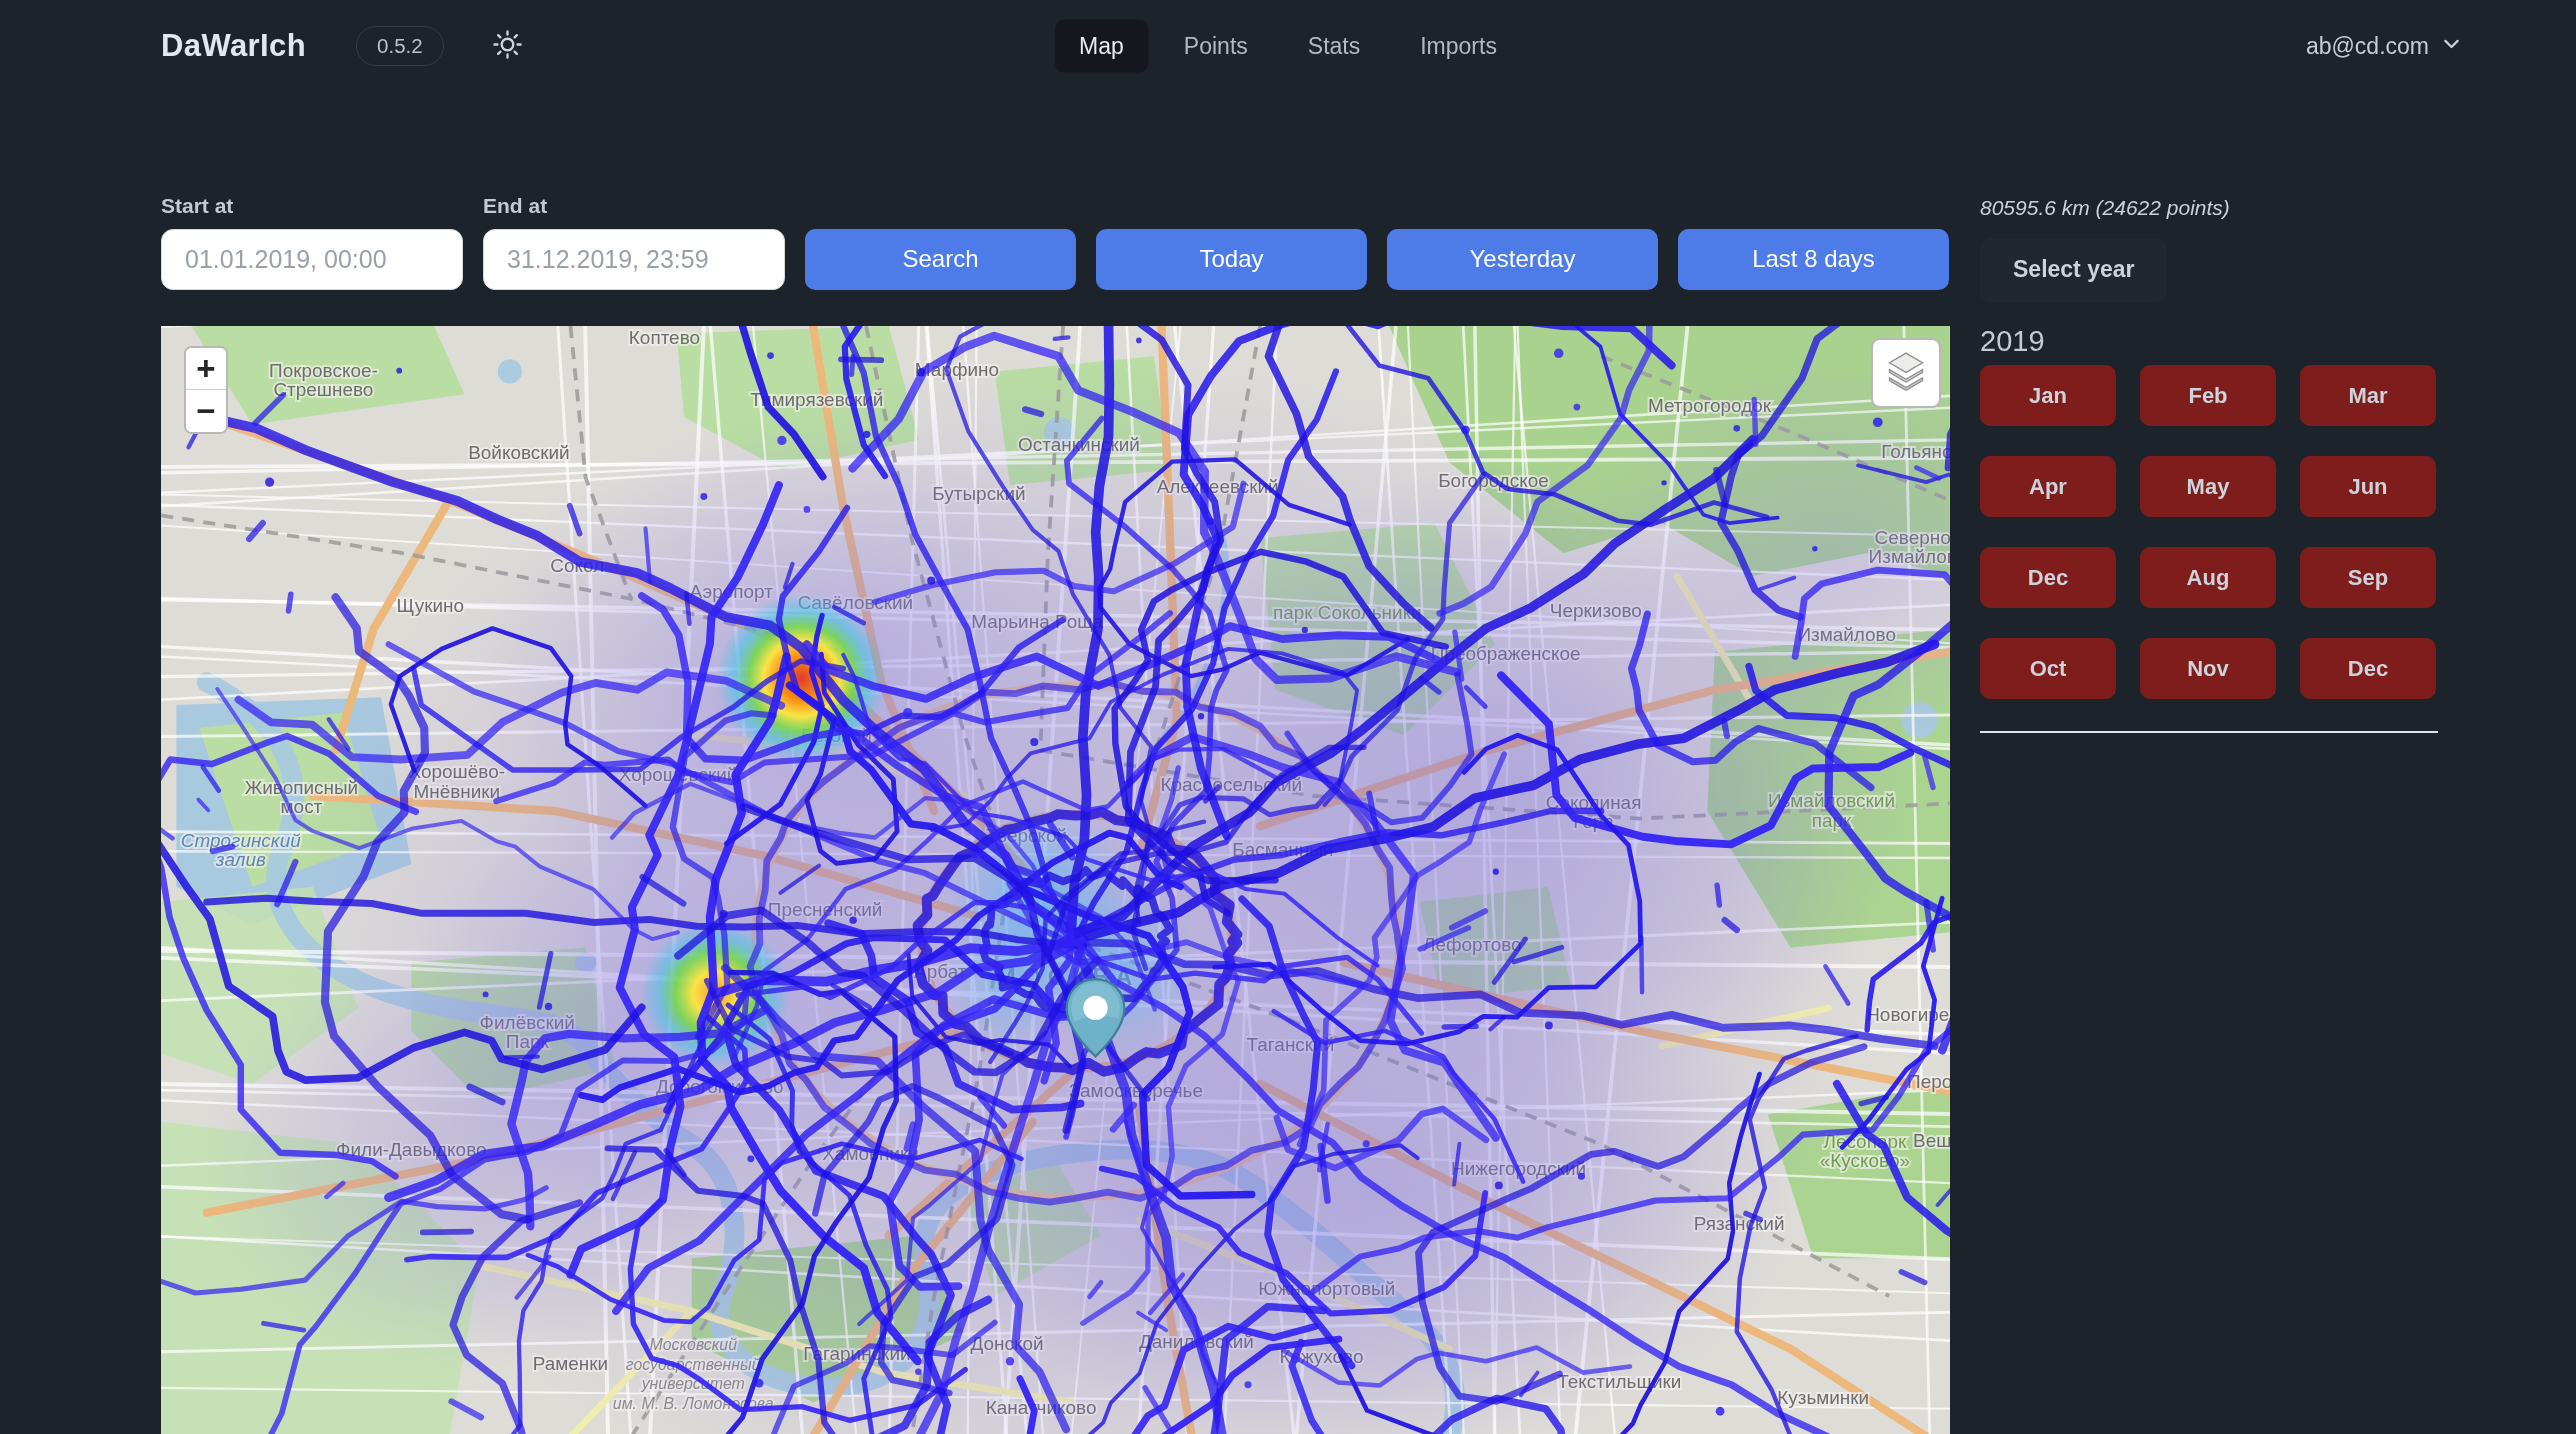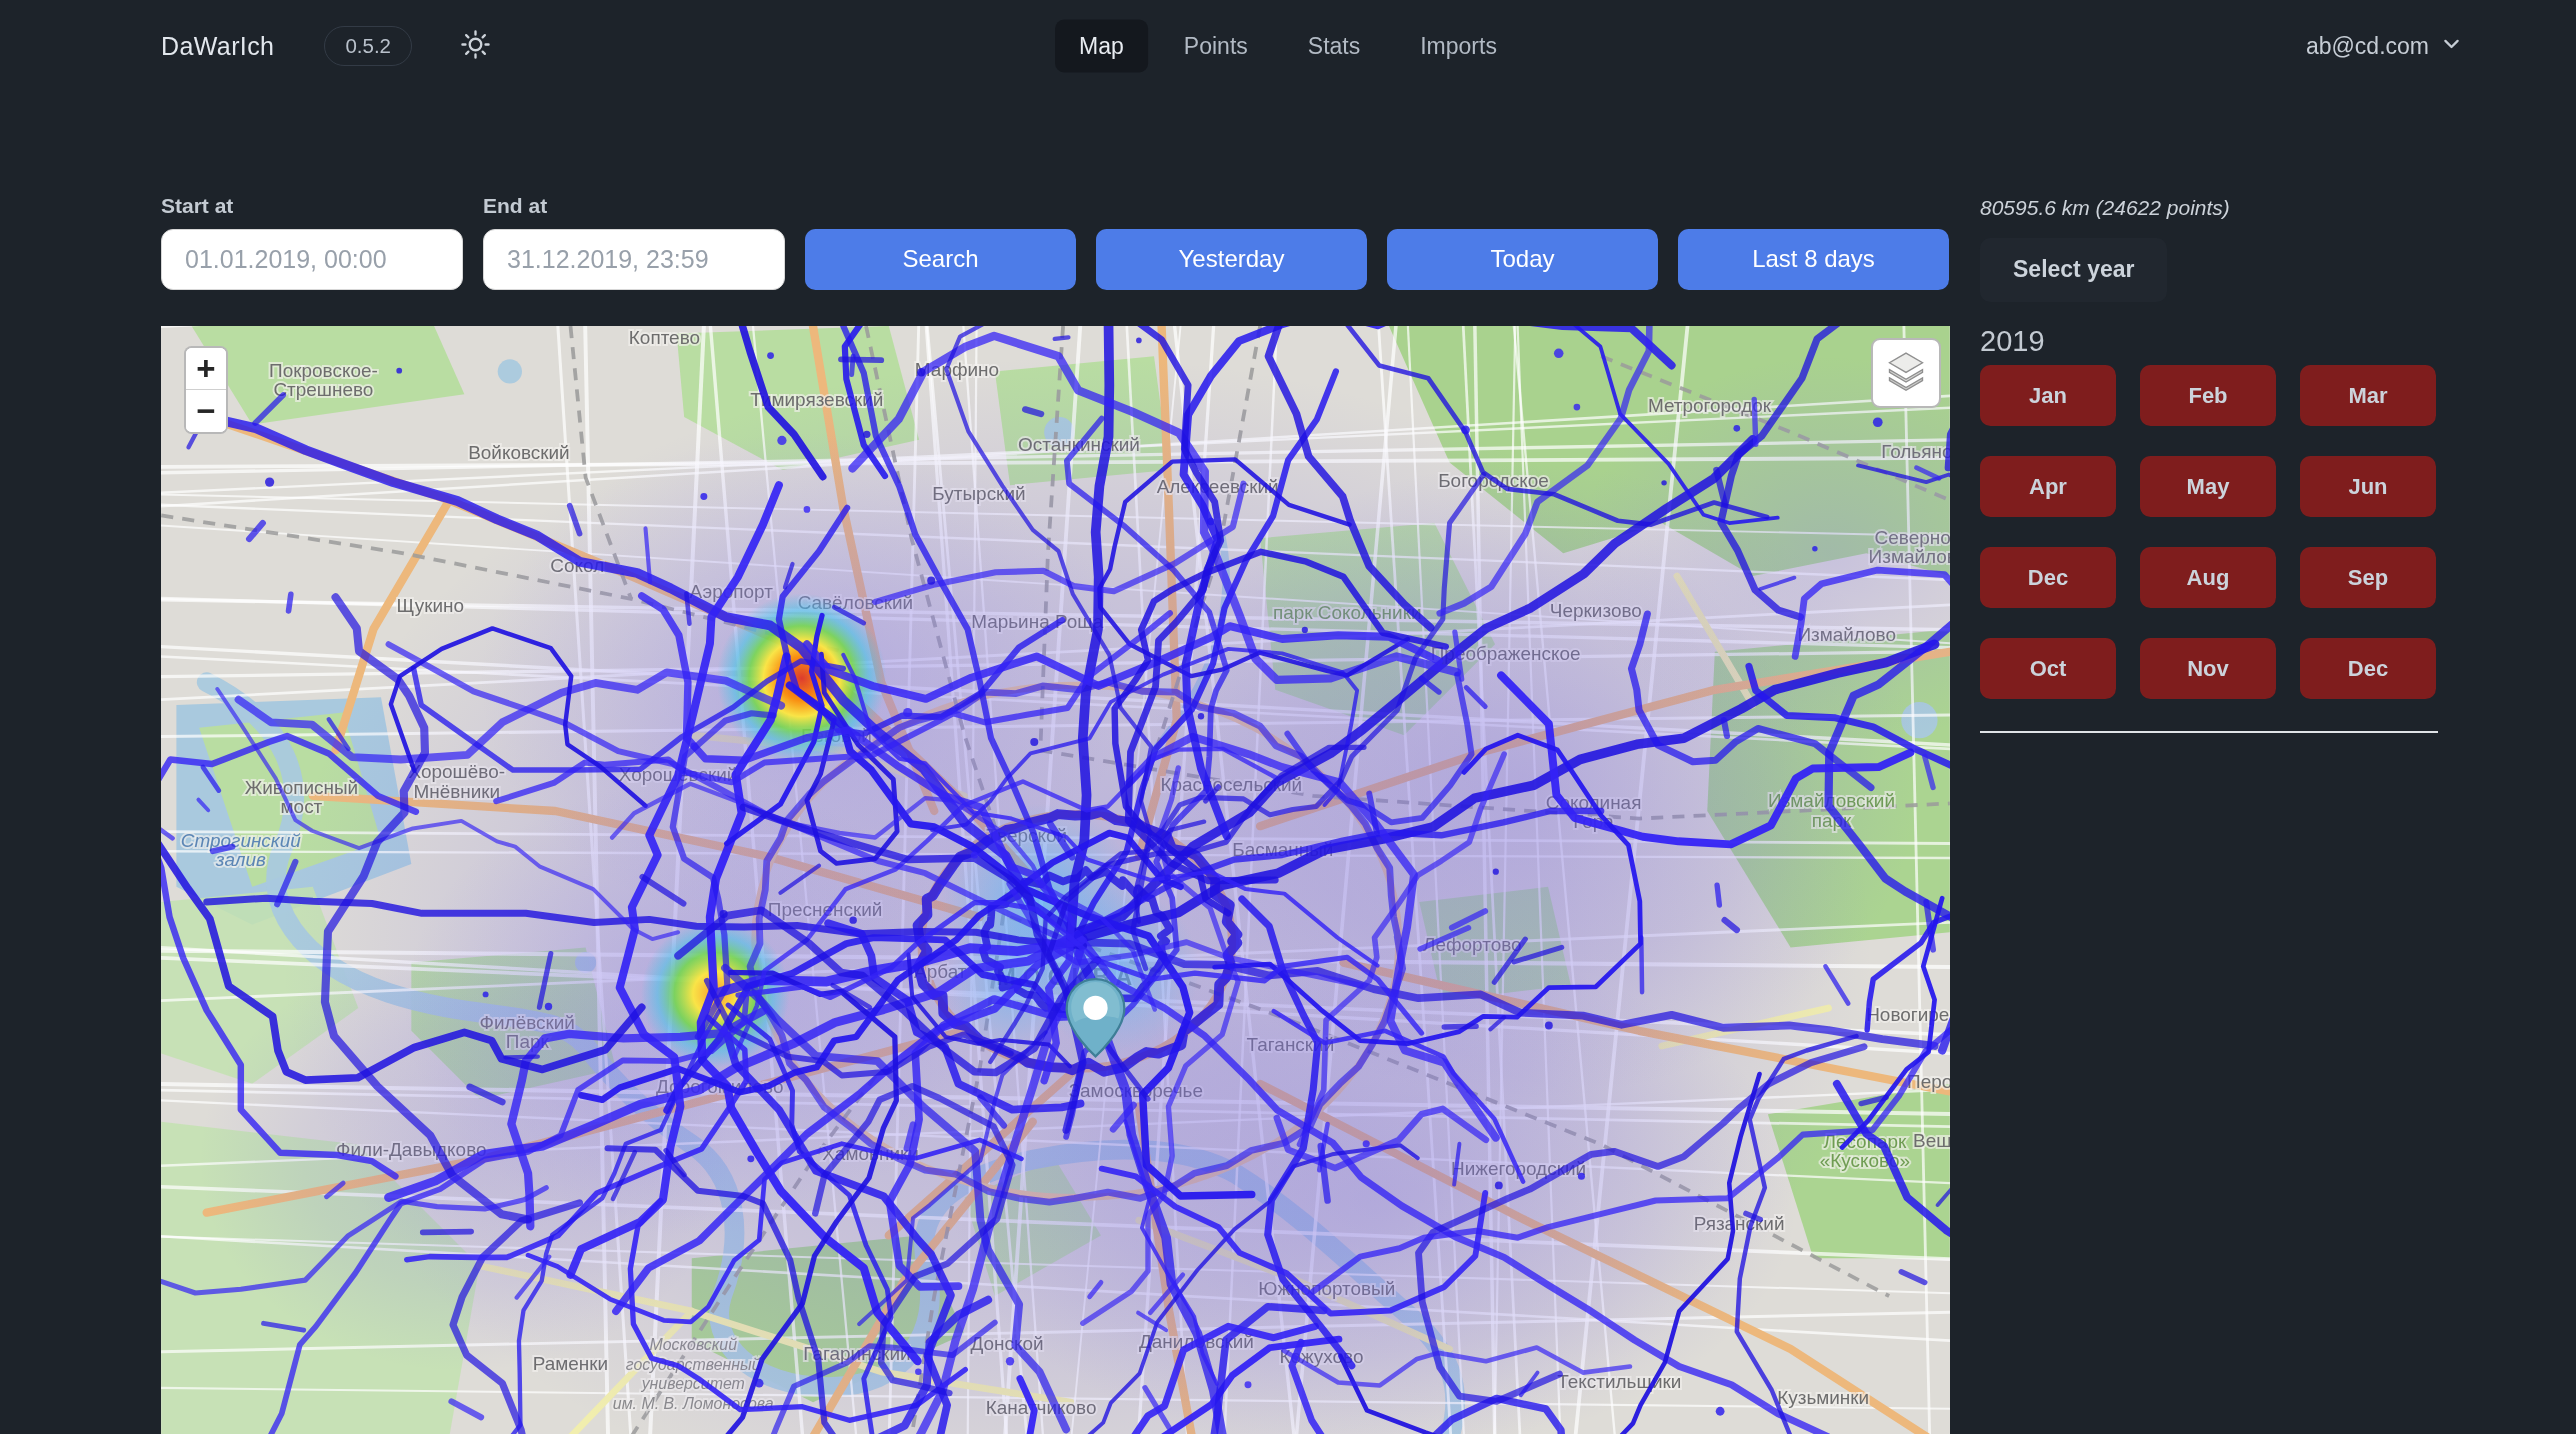--- a/index.html
+++ b/index.html
@@ -4,21 +4,21 @@
 <style>
   * { margin:0; padding:0; box-sizing:border-box; }
   html,body { width:2576px; height:1434px; overflow:hidden; }
   body {
     background:#1d232a;
     color:#cdd3da;
     font-family:"Liberation Sans","DejaVu Sans",sans-serif;
   }
   
   .navbar { position:relative; height:92px; display:flex; align-items:center; padding:0 114px 0 161px; }
-  .logo { font-size:25px; font-weight:normal; color:#e2e7ed; letter-spacing:0.4px; }
+  .logo { font-size:31px; font-weight:bold; color:#e2e7ed; letter-spacing:0.4px; }
   .version-badge { margin-left:50px; border:1.5px solid #333b46; border-radius:757px; padding:6.8px 20px; font-size:20.5px; color:#b9c1cb; }
   .theme-toggle { margin-left:47px; background:none; border:none; cursor:pointer; display:flex; align-items:center; }
   .tabs { position:absolute; left:50%; top:50%; transform:translate(-50%,-50%); display:flex; gap:12px; align-items:center; }
   .tab { font-size:23px; color:#b2bac4; padding:13px 24px; border-radius:9px; background:transparent; border:none; cursor:pointer; }
   .tab.active { background:#14181e; color:#e8ecf1; }
   .account { margin-left:auto; display:flex; align-items:center; gap:12px; font-size:23px; color:#c6cdd5; cursor:pointer; }
   
   .content { display:flex; margin-top:102px; padding:0 0 0 161px; }
   .left-col { width:1789px; flex:none; }
   .right-col { width:458px; flex:none; margin-left:30px; }
@@ -111,22 +111,22 @@
     <div class="filters">
       <div class="field">
         <label>Start at</label>
         <input type="text" value="01.01.2019, 00:00" style="">
       </div>
       <div class="field">
         <label>End at</label>
         <input type="text" value="31.12.2019, 23:59" style="">
       </div>
       <button class="btn-primary">Search</button>
+      <button class="btn-primary">Today</button>
       <button class="btn-primary">Yesterday</button>
-      <button class="btn-primary">Today</button>
       <button class="btn-primary">Last 8 days</button>
     </div>
 
     <div class="map-wrap">
       <svg class="basemap" id="map-svg" width="1789" height="1111" viewBox="0 0 2360 1466">
         <defs>
           <radialGradient id="hzp">
               <stop offset="0" stop-color="#7b6ae0" stop-opacity=".40"></stop>
               <stop offset=".6" stop-color="#7b6ae0" stop-opacity=".22"></stop>
               <stop offset="1" stop-color="#7b6ae0" stop-opacity="0"></stop>

